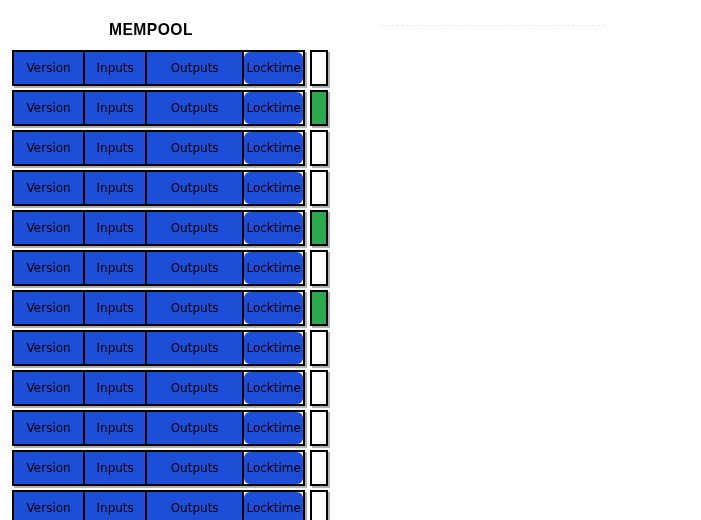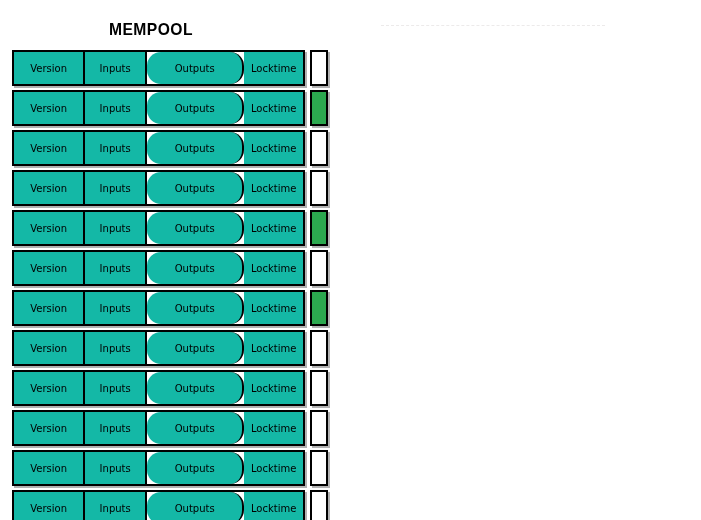--- a/index.html
+++ b/index.html
@@ -76,32 +76,32 @@
     box-shadow: 2px 2px 0 rgba(0,0,0,0.30);
   }
 
   .tx-cell {
     box-sizing: border-box;
     border-right: 2px solid #000000;
     display: flex;
     align-items: center;
     justify-content: center;
     font-family: "DejaVu Sans", sans-serif;
-    font-size: 10px;
+    font-size: 12px;
     color: #000000;
     white-space: nowrap;
-    background: #14b8a6;
+    background: #1d4ed8;
   }
   .tx-cell:last-child {
     border-right: none;
   }
   .cell-version  { width: 74px; }
   .cell-inputs   { width: 64px; }
-  .cell-outputs  { width: 101px; border-radius: 14px; }
-  .cell-locktime { width: 61px; }
+  .cell-outputs  { width: 101px; }
+  .cell-locktime { width: 61px; border-radius: 6px; }
 
   .tx-indicator {
     position: absolute;
     left: 310px;
     top: 0px;
     width: 18px;
     height: 36px;
     box-sizing: border-box;
     border: 2px solid #000000;
     background: #ffffff;

